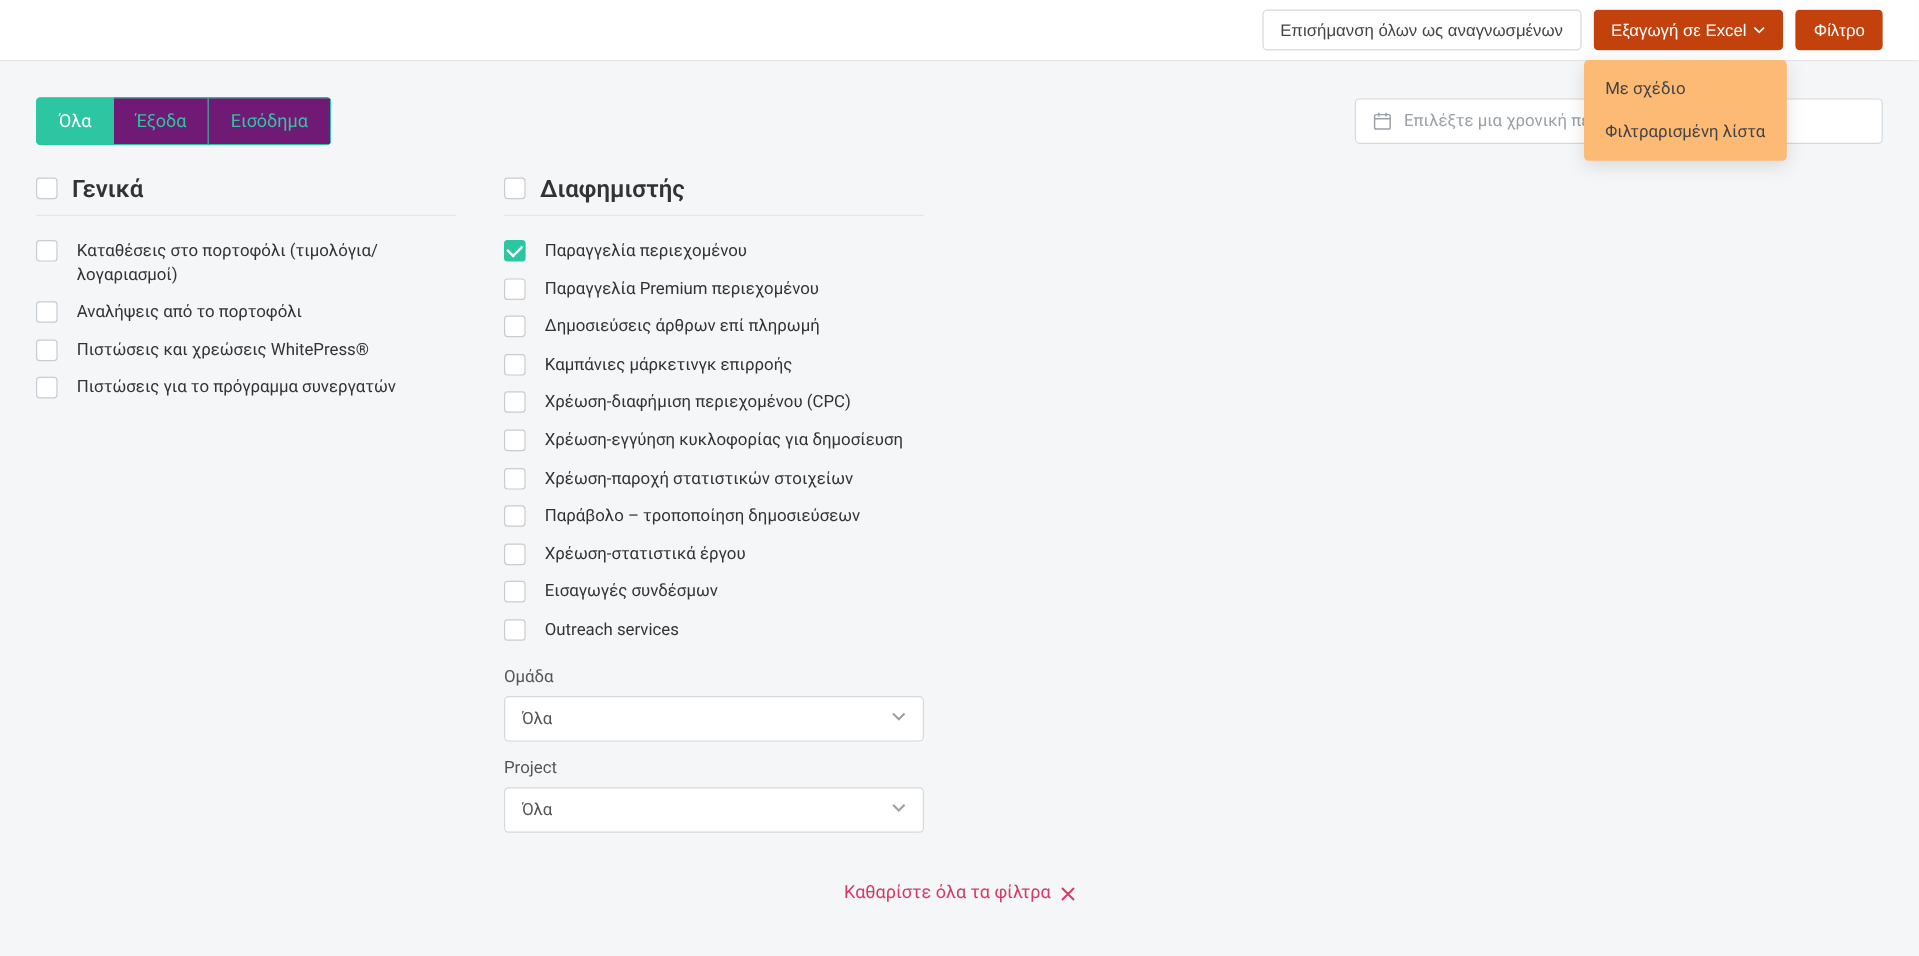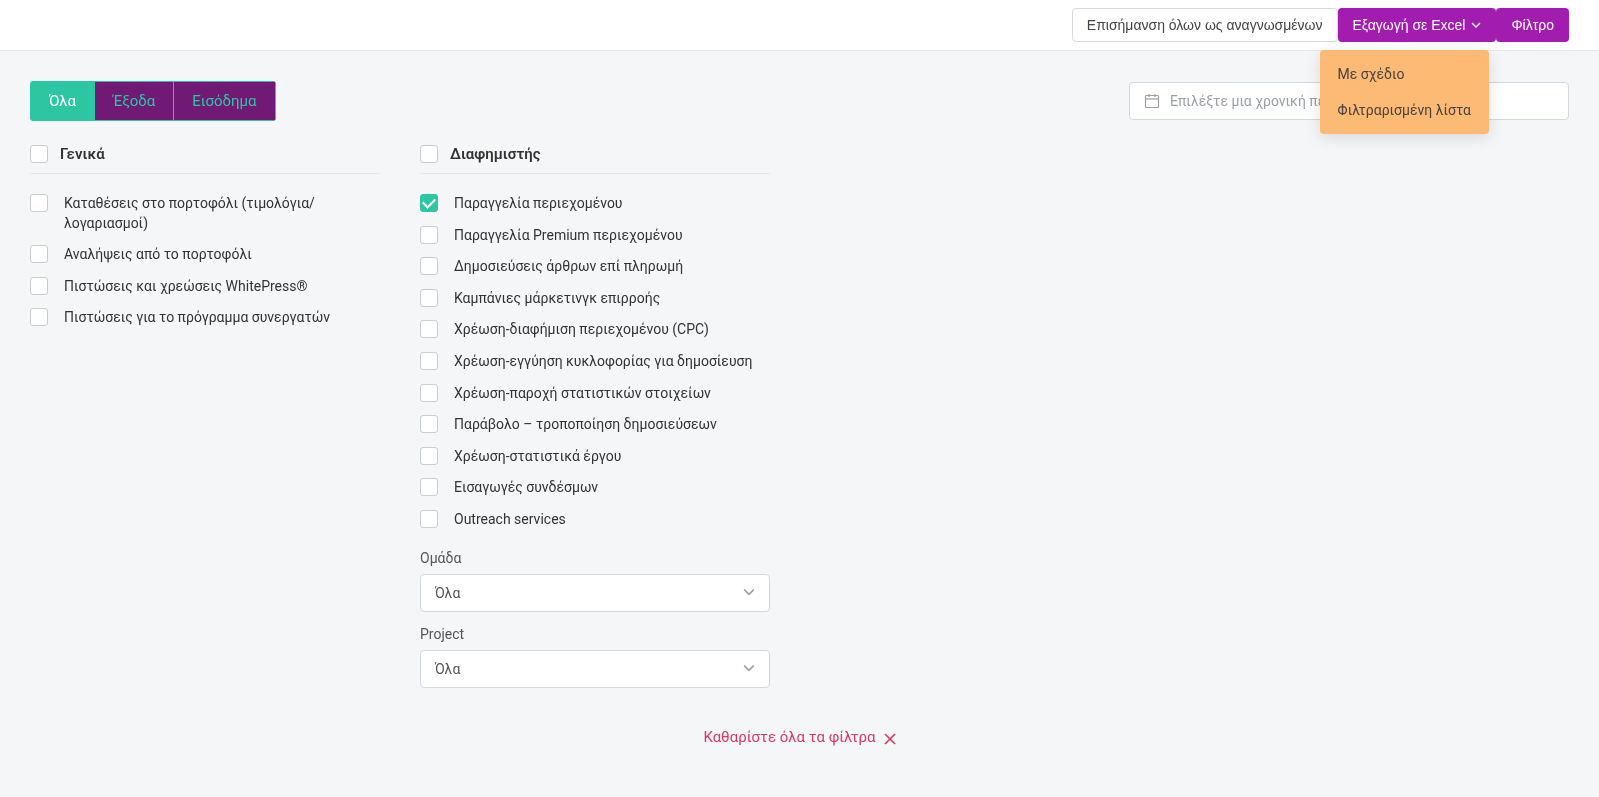--- a/index.html
+++ b/index.html
@@ -8,40 +8,41 @@
       background: #f5f6f7;
       color: #333;
       font-size: 14px;
     }
     .top-bar {
       background: #fff;
       border-bottom: 1px solid #e5e7e9;
       padding: 8px 30px;
       display: flex;
       justify-content: flex-end;
+      gap: 10px;
       position: relative;
     }
     .btn {
       padding: 8px 14px;
       border-radius: 4px;
       font-size: 14px;
       cursor: pointer;
       border: 1px solid transparent;
       display: inline-flex;
       align-items: center;
       gap: 6px;
       white-space: nowrap;
     }
     .btn-outline {
       background: #fff;
       border: 1px solid #d5d8dc;
       color: #444;
     }
     .btn-teal {
-      background: #a21caf;
+      background: #c2410c;
       color: #fff;
     }
     .chevron-down {
       display: inline-block;
       width: 10px;
       height: 10px;
     }
     .chevron-down svg { display: block; }
     .dropdown-menu {
       position: absolute;
@@ -112,21 +113,21 @@
       display: flex;
       align-items: center;
       gap: 12px;
       padding-bottom: 10px;
       border-bottom: 1px solid #e5e7e9;
       margin-bottom: 14px;
     }
     .section-title {
       font-weight: 600;
       color: #333;
-      font-size: 15px;
+      font-size: 20px;
     }
     .checkbox {
       width: 18px;
       height: 18px;
       border: 1px solid #c9ccd0;
       border-radius: 3px;
       background: #fff;
       cursor: pointer;
       display: inline-flex;
       align-items: center;

